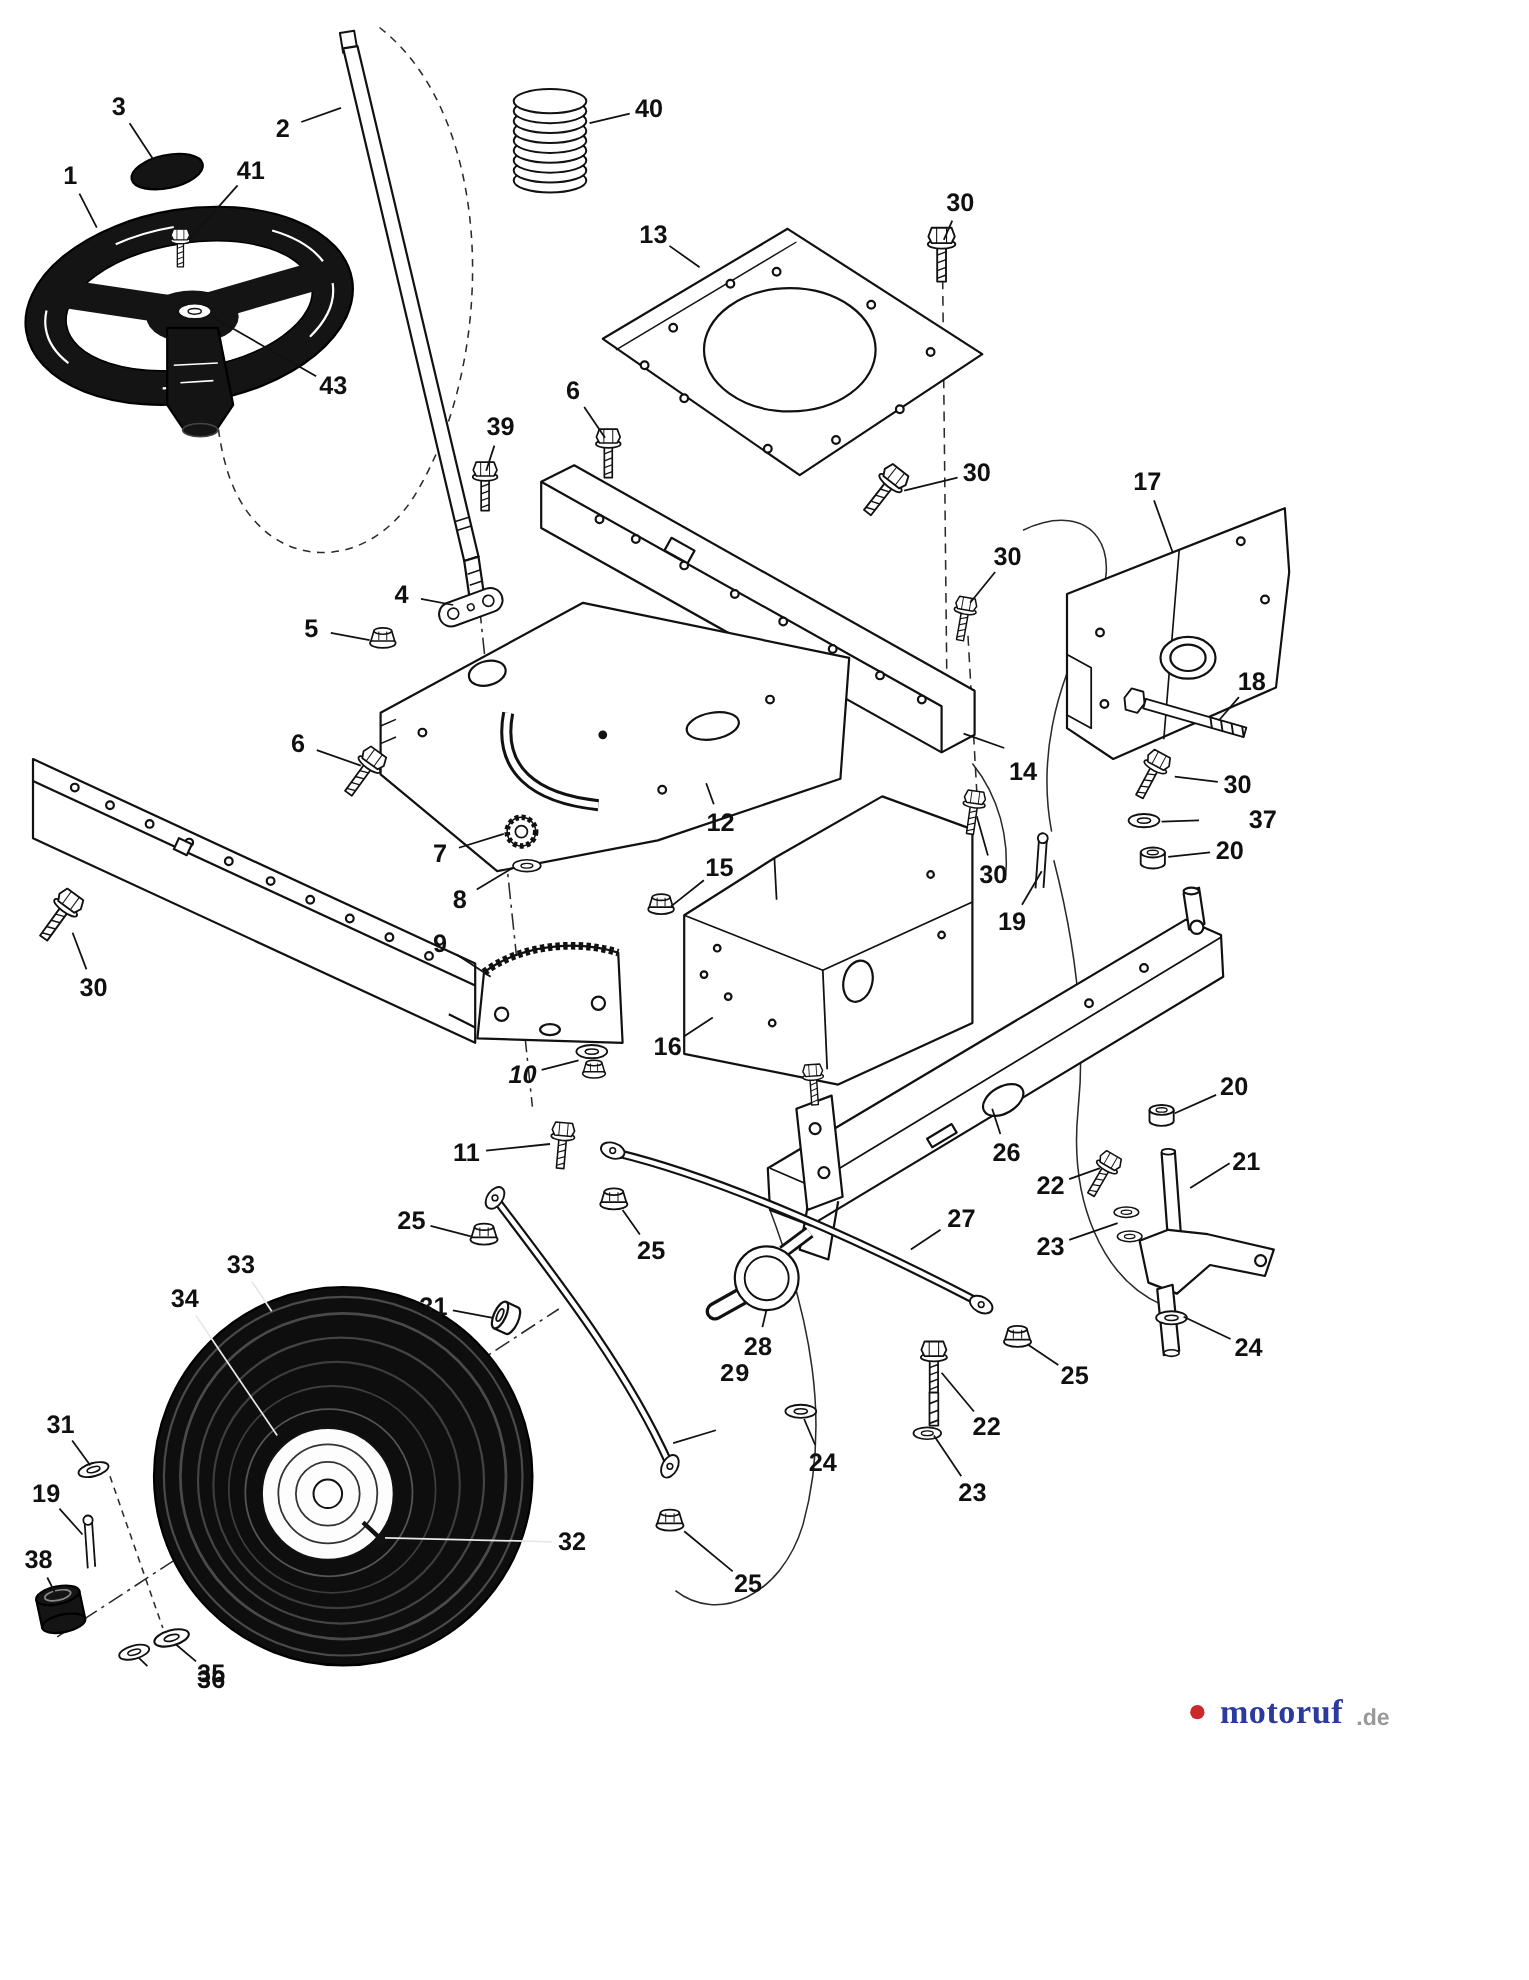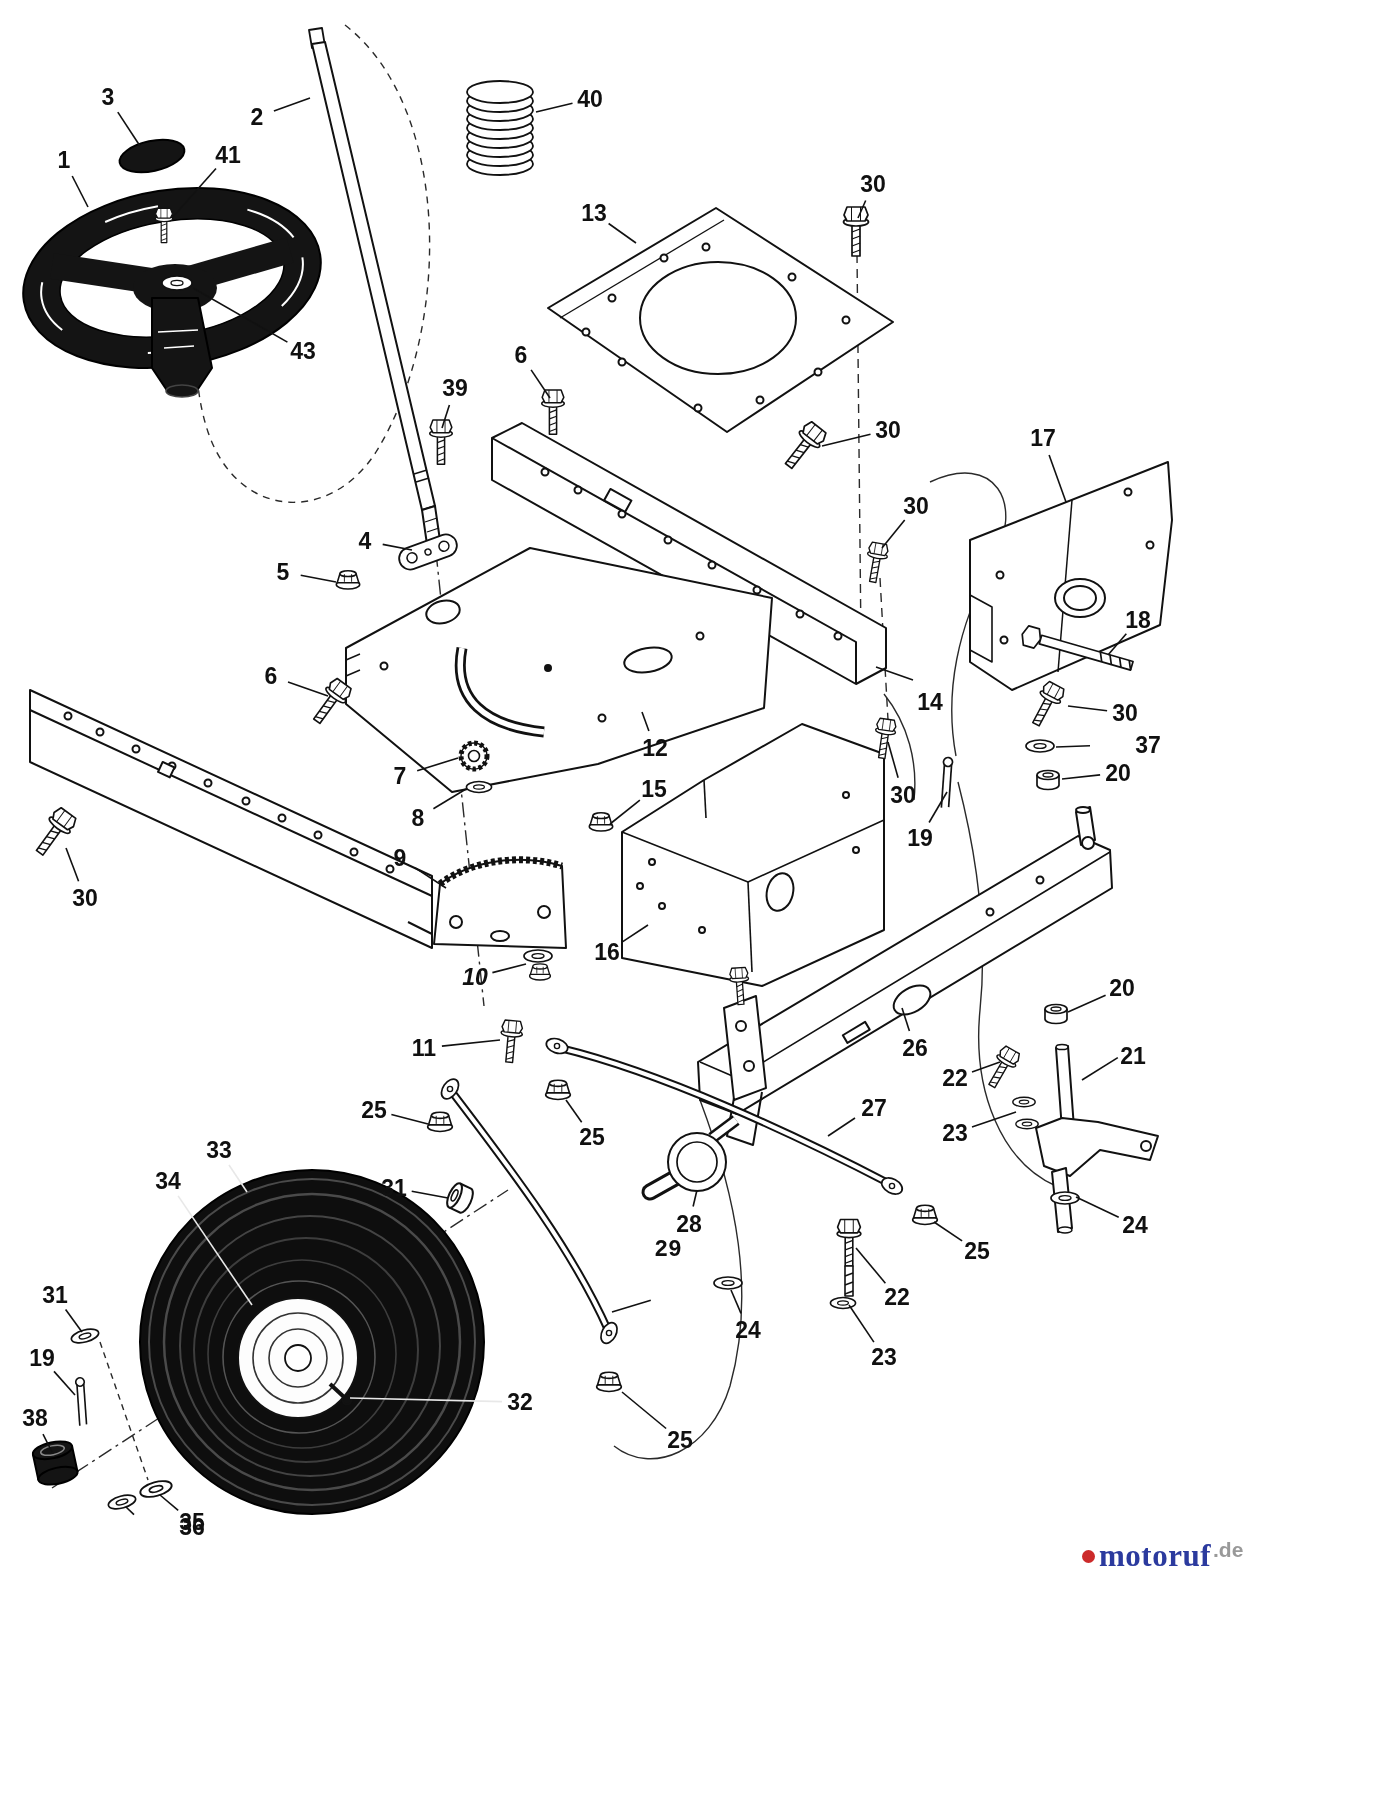--- a/index.html
+++ b/index.html
@@ -15,22 +15,22 @@
     color:#101010;
     line-height:1;
     white-space:nowrap;
     user-select:none;
   }
   .watermark{
     position:absolute;
     left:1082px;
     top:1538px;
     display:flex;
-    align-items:flex-start;
-    gap:2px;
+    align-items:flex-end;
+    gap:12px;
   }
   .wm-icon{
     width:13px;height:13px;
     border-radius:50%;
     background:#cc2a2a;
     align-self:center;
     margin-right:2px;
   }
   .wm-main{
     font-family:"Liberation Serif",serif;

